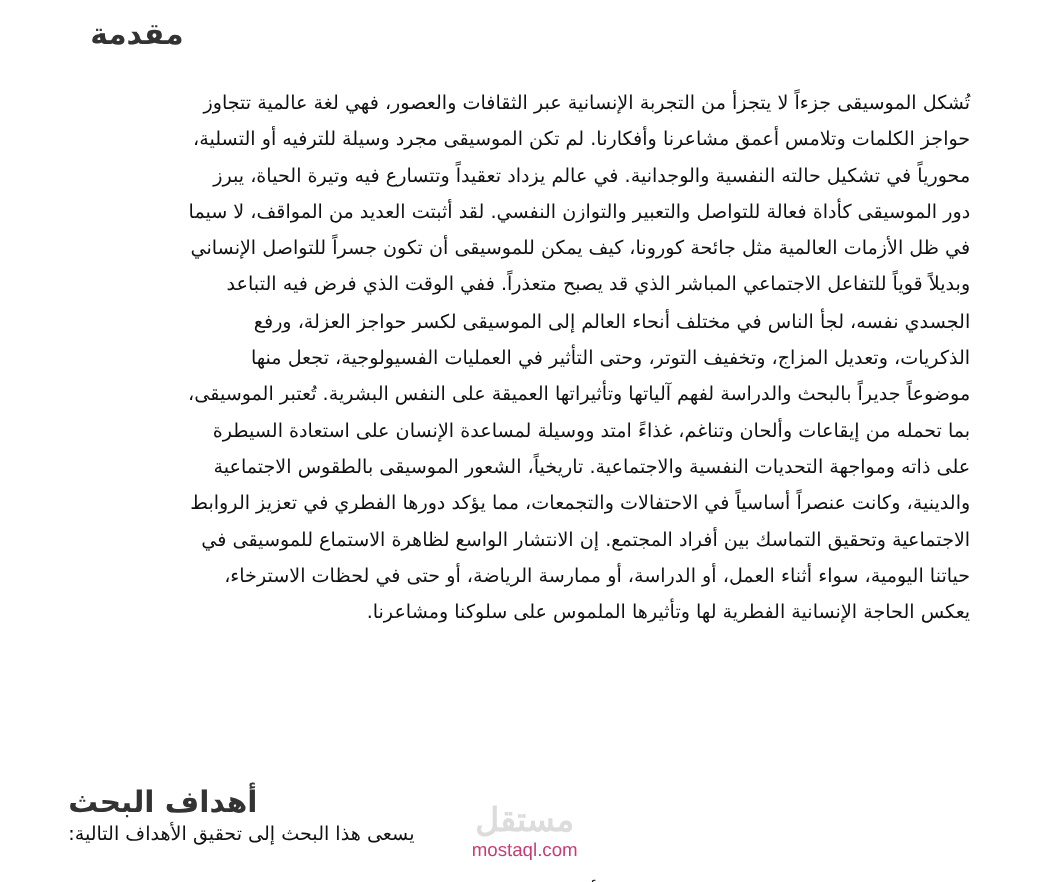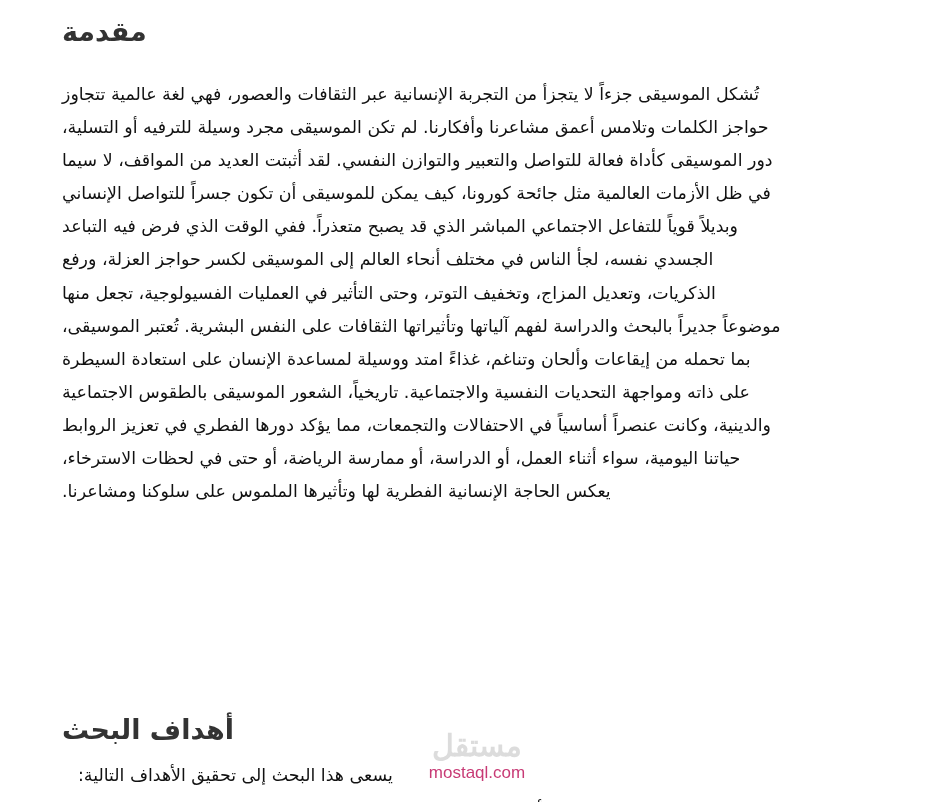--- a/index.html
+++ b/index.html
@@ -7,27 +7,27 @@
     width: 951px; height: 802px; overflow: hidden; position: relative;
     font-family: "DejaVu Sans", sans-serif; color: #111111;
   }
   .page { position: absolute; left: 0; top: 0; width: 951px; height: 802px; }
   .heading {
     position: absolute; left: 62px; margin: 0;
     font-family: "DejaVu Sans", sans-serif; font-weight: bold;
     color: #333333; font-size: 27px; line-height: 36px;
     direction: rtl; unicode-bidi: plaintext; white-space: nowrap;
   }
-  .h1 { top: 14px; }
+  .h1 { top: 14px; margin-left: 20px; }
   .h2 { top: 712px; }
   .para { position: absolute; left: 62px; top: 78px; width: 820px; }
   .line {
     display: block; height: 33.1px; line-height: 33.1px; font-size: 17.4px;
     white-space: nowrap; direction: rtl; unicode-bidi: plaintext;
-    text-align: left;
+    text-align: right;
   }
   .intro {
     position: absolute; left: 62px; top: 743px; font-size: 17.4px; line-height: 33px;
     white-space: nowrap; direction: rtl; unicode-bidi: plaintext;
   }
   .watermark {
     position: absolute; left: 418px; top: 728px; width: 118px; height: 58px;
     color: #cfcfcf; text-align: center; opacity: 0.85; pointer-events: none;
   }
   .wm-logo { font-family: Liberation Serif, serif; font-weight: bold; font-size: 30px; line-height: 36px; color: #d6d6d6; direction: rtl; }
@@ -37,36 +37,38 @@
 </head>
 <body>
 
 <div class="page">
 
   <h1 class="heading h1">مقدمة</h1>
 
   <div class="para">
     <span class="line">تُشكل الموسيقى جزءاً لا يتجزأ من التجربة الإنسانية عبر الثقافات والعصور، فهي لغة عالمية تتجاوز</span>
     <span class="line">حواجز الكلمات وتلامس أعمق مشاعرنا وأفكارنا. لم تكن الموسيقى مجرد وسيلة للترفيه أو التسلية،</span>
+    <span class="line">محورياً في تشكيل حالته النفسية والوجدانية. في عالم يزداد تعقيداً وتتسارع فيه وتيرة الحياة، يبرز</span>
     <span class="line">دور الموسيقى كأداة فعالة للتواصل والتعبير والتوازن النفسي. لقد أثبتت العديد من المواقف، لا سيما</span>
     <span class="line">في ظل الأزمات العالمية مثل جائحة كورونا، كيف يمكن للموسيقى أن تكون جسراً للتواصل الإنساني</span>
     <span class="line">وبديلاً قوياً للتفاعل الاجتماعي المباشر الذي قد يصبح متعذراً. ففي الوقت الذي فرض فيه التباعد</span>
     <span class="line">الجسدي نفسه، لجأ الناس في مختلف أنحاء العالم إلى الموسيقى لكسر حواجز العزلة، ورفع</span>
     <span class="line">الذكريات، وتعديل المزاج، وتخفيف التوتر، وحتى التأثير في العمليات الفسيولوجية، تجعل منها</span>
-    <span class="line">موضوعاً جديراً بالبحث والدراسة لفهم آلياتها وتأثيراتها الثقافات على النفس البشرية. تُعتبر الموسيقى،</span>
+    <span class="line">موضوعاً جديراً بالبحث والدراسة لفهم آلياتها وتأثيراتها العميقة على النفس البشرية. تُعتبر الموسيقى،</span>
     <span class="line">بما تحمله من إيقاعات وألحان وتناغم، غذاءً امتد ووسيلة لمساعدة الإنسان على استعادة السيطرة</span>
     <span class="line">على ذاته ومواجهة التحديات النفسية والاجتماعية. تاريخياً، الشعور الموسيقى بالطقوس الاجتماعية</span>
     <span class="line">والدينية، وكانت عنصراً أساسياً في الاحتفالات والتجمعات، مما يؤكد دورها الفطري في تعزيز الروابط</span>
+    <span class="line">الاجتماعية وتحقيق التماسك بين أفراد المجتمع. إن الانتشار الواسع لظاهرة الاستماع للموسيقى في</span>
     <span class="line">حياتنا اليومية، سواء أثناء العمل، أو الدراسة، أو ممارسة الرياضة، أو حتى في لحظات الاسترخاء،</span>
     <span class="line">يعكس الحاجة الإنسانية الفطرية لها وتأثيرها الملموس على سلوكنا ومشاعرنا.</span>
   </div>
 
   <h2 class="heading h2">أهداف البحث</h2>
 
-  <p class="intro" style="margin:16px;">يسعى هذا البحث إلى تحقيق الأهداف التالية:</p>
+  <p class="intro" style="margin:0;">يسعى هذا البحث إلى تحقيق الأهداف التالية:</p>
 
   <div class="watermark">
     <div class="wm-logo">مستقل</div>
     <div class="wm-url">mostaql.com</div>
   </div>
 
   <span class="next-bullet">ء</span>
 </div>
 
 </body></html>

